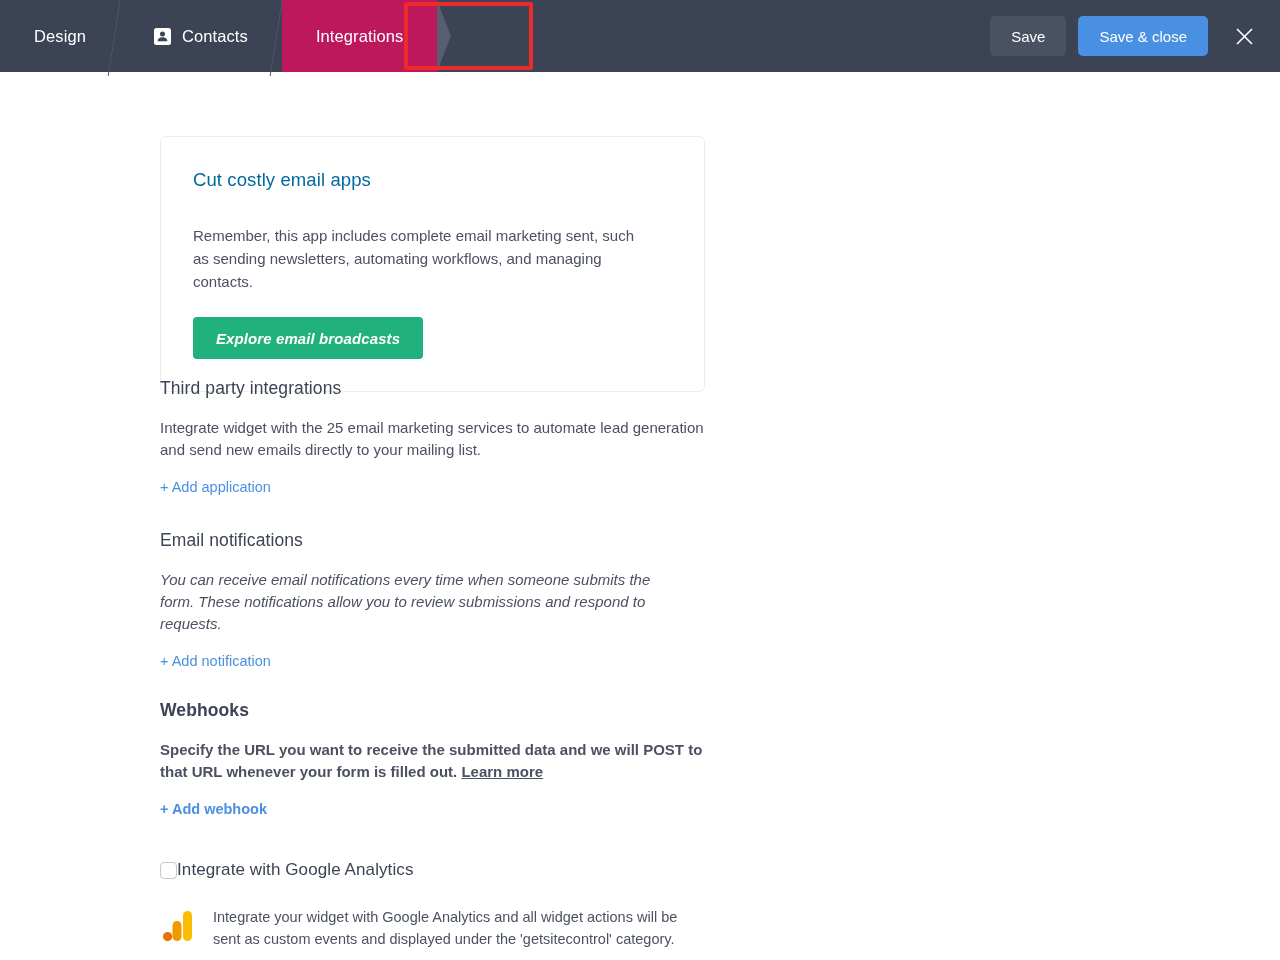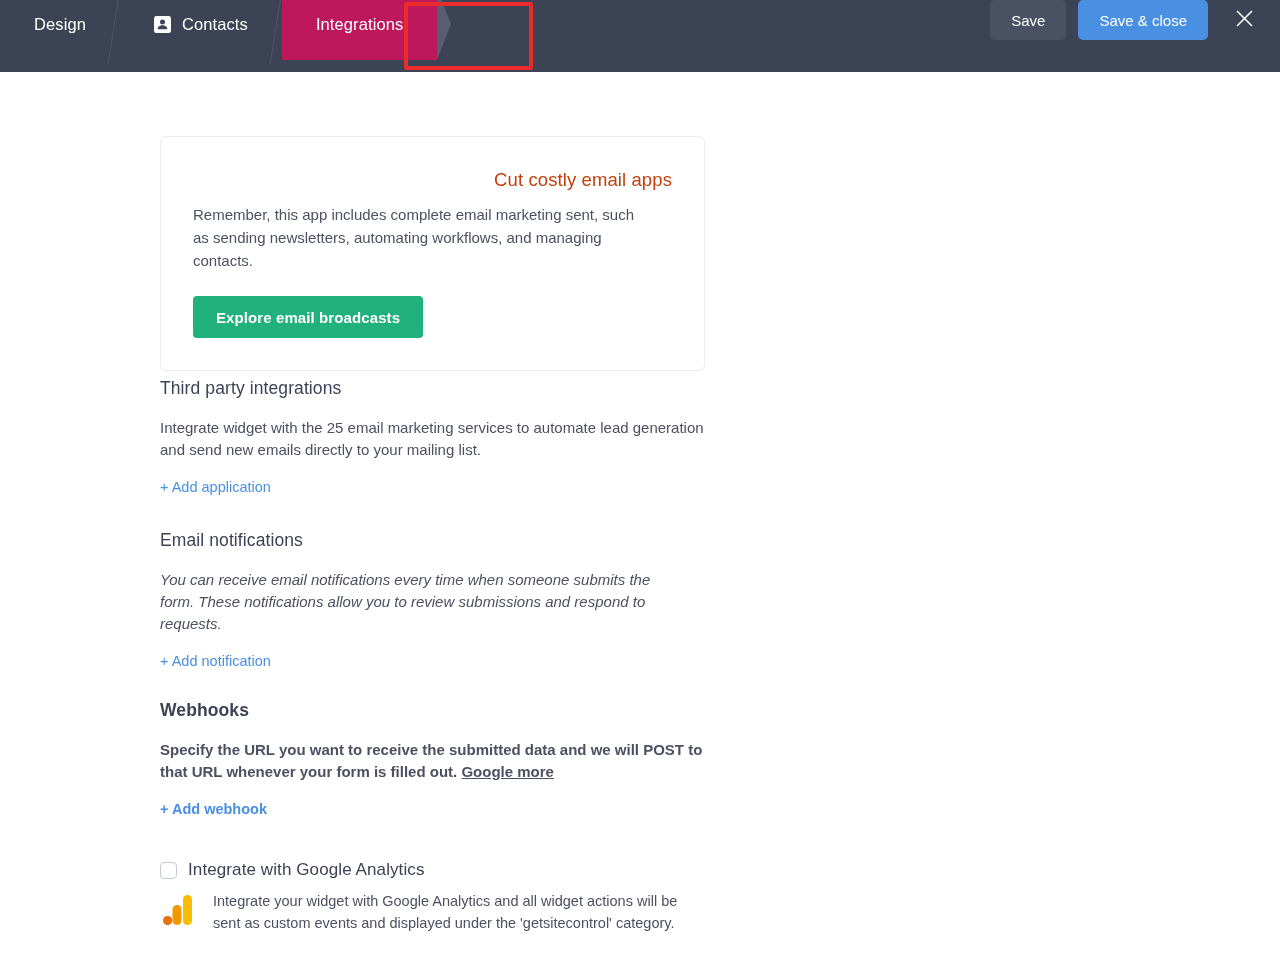--- a/index.html
+++ b/index.html
@@ -17,21 +17,21 @@
     position: relative;
     width: 1280px;
     height: 72px;
     background: #3c4355;
     display: flex;
     align-items: stretch;
   }
 
   .tabs {
     display: flex;
-    align-items: flex-end;
+    align-items: flex-start;
     height: 60px;
   }
 
   .tab {
     position: relative;
     display: flex;
     align-items: center;
     justify-content: center;
     gap: 11px;
     padding: 0 34px;
@@ -89,20 +89,21 @@
     height: 68px;
     border: 4px solid #ee2b2b;
     border-radius: 2px;
     pointer-events: none;
     z-index: 8;
   }
 
   .topbar-actions {
     margin-left: auto;
     display: flex;
+    align-items: center;
     gap: 12px;
     padding-right: 18px;
     padding-left: 33px;
   }
 
   .btn-save {
     background: #4a5163;
     color: #ffffff;
     border: none;
     border-radius: 5px;
@@ -148,24 +149,23 @@
     top: 136px;
     width: 545px;
     background: #ffffff;
     border: 1px solid #ededf0;
     border-radius: 6px;
     padding: 32px;
   }
 
   .promo-title {
     font-size: 18.5px;
-    color: #c2410c;
-    margin-bottom: 12px;
-    letter-spacing: 0.1px;
-    text-align: right;
+    color: #0369a1;
+    margin-bottom: 33px;
+    letter-spacing: 0.1px;
   }
 
   .promo-text {
     font-size: 15px;
     line-height: 23px;
     color: #4b5162;
     margin-bottom: 24px;
     max-width: 460px;
   }
 
@@ -175,20 +175,21 @@
     color: #ffffff;
     border: none;
     border-radius: 4px;
     font-size: 15px;
     font-weight: bold;
     font-family: "Liberation Sans", sans-serif;
     height: 42px;
     padding: 0 23px;
     cursor: pointer;
     letter-spacing: 0.1px;
+    font-style: italic;
   }
 
   .sections {
     position: absolute;
     left: 160px;
     top: 378px;
     width: 600px;
   }
 
   .section { margin-bottom: 30px; }
@@ -221,22 +222,21 @@
     cursor: pointer;
     text-decoration: none;
   }
 
   
   .ga-block { margin-top: 42px; }
 
   .ga-check-row {
     display: flex;
     align-items: center;
-    gap: 11px;
-    margin-bottom: 10px;
+    margin-bottom: 26px;
   }
 
   .checkbox {
     width: 17px;
     height: 17px;
     border: 1.5px solid #c3c7d1;
     border-radius: 4px;
     background: #ffffff;
     flex: 0 0 auto;
     cursor: pointer;
@@ -326,21 +326,21 @@
 
     <div class="section" style="margin-top:34px;">
       <div class="section-title">Email notifications</div>
       <div class="section-desc" style="max-width:520px;font-style:italic;">You can receive email notifications every time when someone submits the form. These notifications allow you to review submissions and respond to requests.</div>
       <a class="add-link">+ Add notification</a>
     </div>
 
     <div class="section" style="margin-top:26px;font-weight:bold;">
       <div class="section-title">Webhooks</div>
       <div class="section-desc">
-        <span>Specify the URL you want to receive the submitted data and we will POST to that URL whenever your form is filled out. </span><a class="inline-link">Google more</a>
+        <span>Specify the URL you want to receive the submitted data and we will POST to that URL whenever your form is filled out. </span><a class="inline-link">Learn more</a>
       </div>
       <a class="add-link">+ Add webhook</a>
     </div>
 
     <div class="ga-block">
       <div class="ga-check-row">
         <span class="checkbox"></span>
         <span class="ga-check-label">Integrate with Google Analytics</span>
       </div>
       <div class="ga-desc-row">

